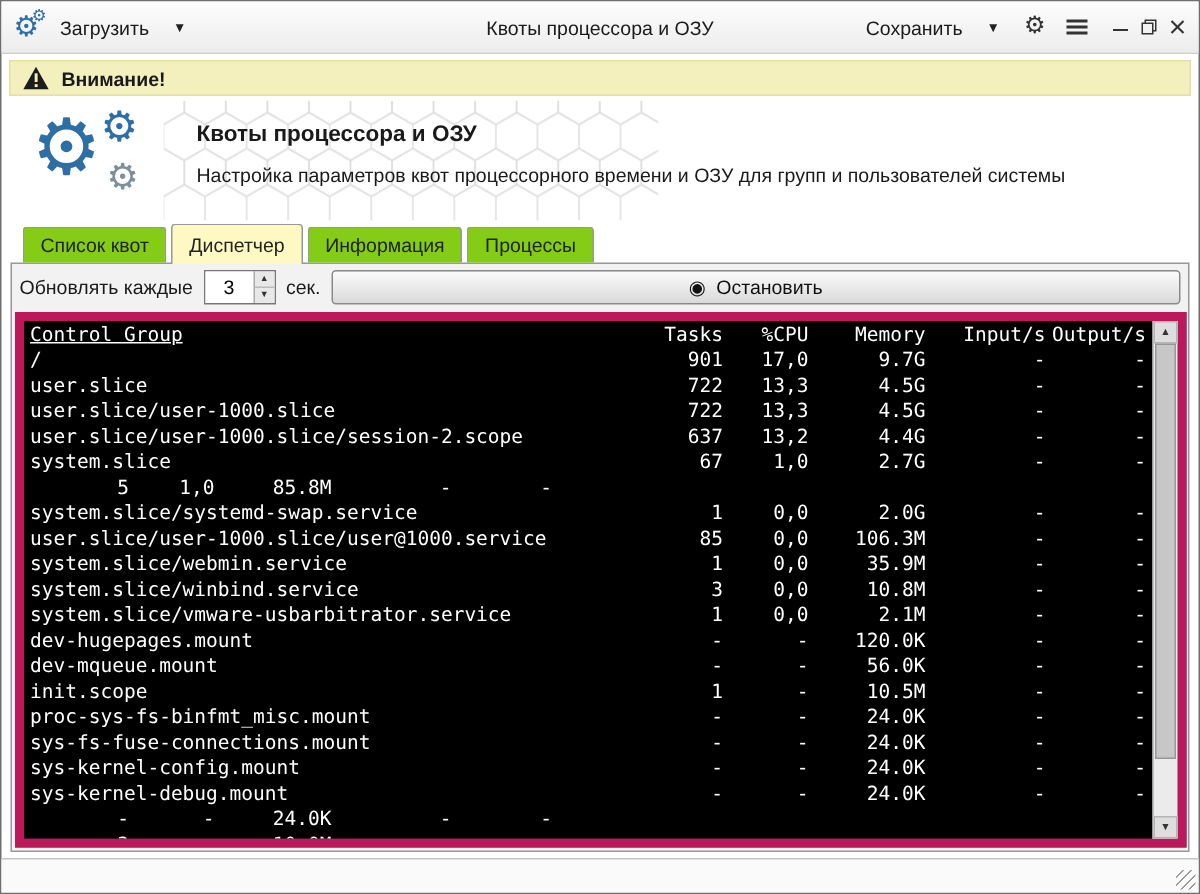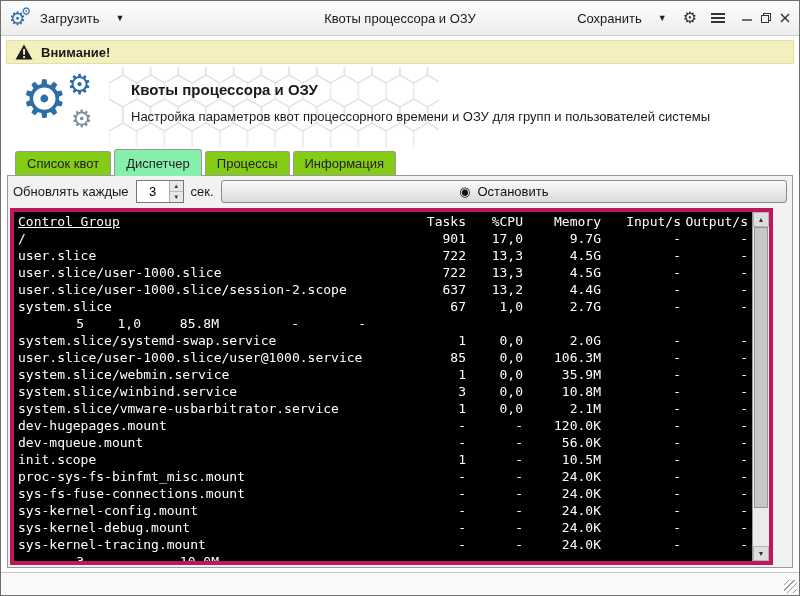--- a/index.html
+++ b/index.html
@@ -44,42 +44,42 @@
   .hero-logo .g3{position:absolute;left:50px;top:36px;font-size:24px;line-height:1;color:#7e8f9c;}
   .hero-text{position:absolute;left:130px;top:14px;right:20px;}
   .hero-title{font-size:15px;font-weight:bold;margin:0 0 11px 0;}
   .hero-sub{font-size:13px;margin:0;}
   
   .tabs{flex:0 0 auto;display:flex;align-items:flex-end;gap:3px;padding:2px 0 0 14px;position:relative;z-index:2;}
   .tab{
     font-size:13px;padding:4px 11px;background:#84cc16;border:1px solid #999;
     border-bottom:none;border-radius:3px 3px 0 0;cursor:default;color:#222;
   }
-  .tab.active{background:#86efac;padding-top:6px;margin-bottom:-1px;padding-bottom:5px;}
+  .tab.active{background:#fef9c3;padding-top:6px;margin-bottom:-1px;padding-bottom:5px;}
   
   .panel{
     flex:1;margin:0 6px 4px 6px;border:1px solid #999;background:#f2f2f2;
     display:flex;flex-direction:column;min-height:0;
   }
   .controls{flex:0 0 auto;display:flex;align-items:center;gap:7px;padding:4px 5px;}
   .ctl-label{font-size:13px;}
   .spin{display:flex;border:1px solid #777;background:#fff;height:21px;align-items:stretch;}
   .spin-value{width:32px;border:none;outline:none;text-align:center;font-size:13px;font-family:"Liberation Sans",sans-serif;padding:0;}
   .spin-btns{display:flex;flex-direction:column;border-left:1px solid #aaa;width:13px;}
   .spin-btn{flex:1;font-size:6px;line-height:1;display:flex;align-items:center;justify-content:center;background:#e8e8e8;color:#333;cursor:default;}
   .spin-btn.up{border-bottom:1px solid #bbb;}
   .stop-btn{
     flex:1;height:23px;border:1px solid #8a8a8a;border-radius:3px;
     background:linear-gradient(#fbfbfb,#dadada);font-size:13px;color:#111;
     display:flex;align-items:center;justify-content:center;gap:7px;cursor:default;
     font-family:"Liberation Sans",sans-serif;
   }
   .stop-icon{font-size:13px;line-height:1;}
   
-  .term-wrap{flex:1;display:flex;margin:1px 19px 2px 2px;min-height:0;border:4px solid #be185d;background:#404040;}
+  .term-wrap{flex:1;display:flex;margin:1px 1px 2px 2px;min-height:0;border:6px solid #be185d;background:#404040;}
   .term{
     flex:1;background:#000;color:#fff;overflow:hidden;padding:1px 4px;
     font-family:"DejaVu Sans Mono",monospace;font-size:13px;line-height:17px;
   }
   .trow{display:flex;white-space:pre;}
   .tname{flex:1;overflow:hidden;}
   .tc{text-align:right;flex:0 0 auto;}
   .c1{width:66px;} .c2{width:57px;} .c3{width:78px;} .c4{width:80px;} .c5{width:67px;}
   .uline{text-decoration:underline;}
   
@@ -166,22 +166,22 @@
     </div>
     <div class="hero-text">
       <div class="hero-title">Квоты процессора и ОЗУ</div>
       <p class="hero-sub">Настройка параметров квот процессорного времени и ОЗУ для групп и пользователей системы</p>
     </div>
   </div>
 
   <div class="tabs">
     <div class="tab">Список квот</div>
     <div class="tab active">Диспетчер</div>
+    <div class="tab">Информация</div>
     <div class="tab">Процессы</div>
-    <div class="tab">Информация</div>
   </div>
 
   <div class="panel">
 
     <div class="controls">
       <span class="ctl-label">Обновлять каждые</span>
       <span class="spin">
         <input class="spin-value" readonly="" value="3" style="">
         <span class="spin-btns">
           <span class="spin-btn up">▲</span>
@@ -217,21 +217,21 @@
             <div class="trow"><span class="tname">system.slice/webmin.service</span><span class="tc c1">1</span><span class="tc c2">0,0</span><span class="tc c3">35.9M</span><span class="tc c4">-</span><span class="tc c5">-</span></div>
             <div class="trow"><span class="tname">system.slice/winbind.service</span><span class="tc c1">3</span><span class="tc c2">0,0</span><span class="tc c3">10.8M</span><span class="tc c4">-</span><span class="tc c5">-</span></div>
             <div class="trow"><span class="tname">system.slice/vmware-usbarbitrator.service</span><span class="tc c1">1</span><span class="tc c2">0,0</span><span class="tc c3">2.1M</span><span class="tc c4">-</span><span class="tc c5">-</span></div>
             <div class="trow"><span class="tname">dev-hugepages.mount</span><span class="tc c1">-</span><span class="tc c2">-</span><span class="tc c3">120.0K</span><span class="tc c4">-</span><span class="tc c5">-</span></div>
             <div class="trow"><span class="tname">dev-mqueue.mount</span><span class="tc c1">-</span><span class="tc c2">-</span><span class="tc c3">56.0K</span><span class="tc c4">-</span><span class="tc c5">-</span></div>
             <div class="trow"><span class="tname">init.scope</span><span class="tc c1">1</span><span class="tc c2">-</span><span class="tc c3">10.5M</span><span class="tc c4">-</span><span class="tc c5">-</span></div>
             <div class="trow"><span class="tname">proc-sys-fs-binfmt_misc.mount</span><span class="tc c1">-</span><span class="tc c2">-</span><span class="tc c3">24.0K</span><span class="tc c4">-</span><span class="tc c5">-</span></div>
             <div class="trow"><span class="tname">sys-fs-fuse-connections.mount</span><span class="tc c1">-</span><span class="tc c2">-</span><span class="tc c3">24.0K</span><span class="tc c4">-</span><span class="tc c5">-</span></div>
             <div class="trow"><span class="tname">sys-kernel-config.mount</span><span class="tc c1">-</span><span class="tc c2">-</span><span class="tc c3">24.0K</span><span class="tc c4">-</span><span class="tc c5">-</span></div>
             <div class="trow"><span class="tname">sys-kernel-debug.mount</span><span class="tc c1">-</span><span class="tc c2">-</span><span class="tc c3">24.0K</span><span class="tc c4">-</span><span class="tc c5">-</span></div>
-            <div class="trow"><span class="tname">sys-kernel-tracing.mount</span><span class="tc c1">-</span><span class="tc c2">-</span><span class="tc c3">24.0K</span><span class="tc c4">-</span><span class="tc c5">-</span></div>
+            <div class="trow"><span class="tc c1">-</span><span class="tc c2">-</span><span class="tc c3">24.0K</span><span class="tc c4">-</span><span class="tc c5">-</span></div>
             <div class="trow"><span class="tc c1">3</span><span class="tc c2">-</span><span class="tc c3">10.0M</span><span class="tc c4">-</span><span class="tc c5">-</span></div>
           </div>
       </div>
       <div class="vscroll">
         <span class="scroll-btn">▲</span>
         <span class="scroll-track">
           <span class="scroll-thumb"></span>
         </span>
         <span class="scroll-btn">▼</span>
       </div>

